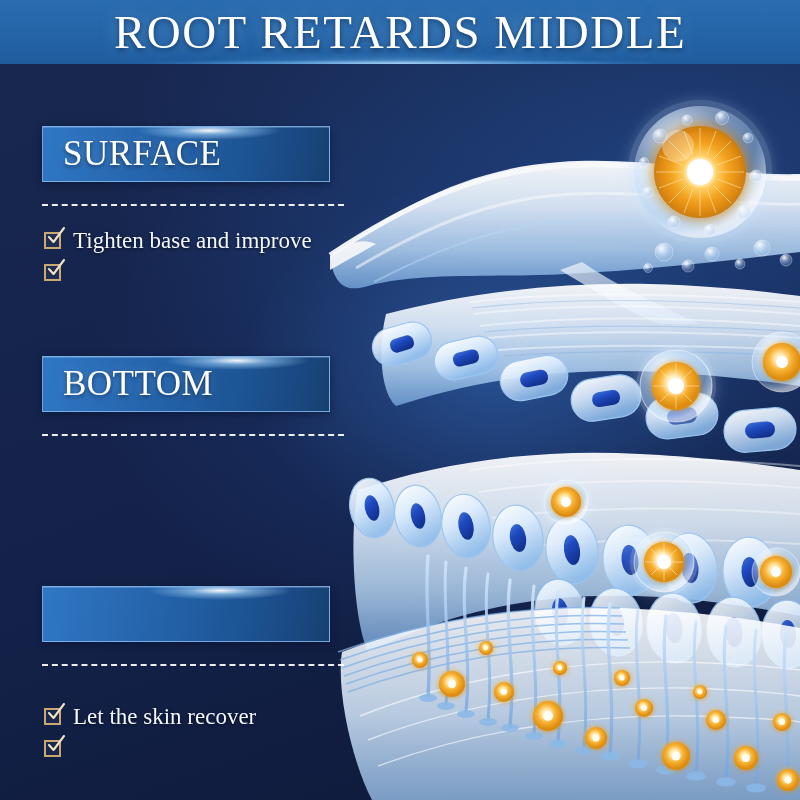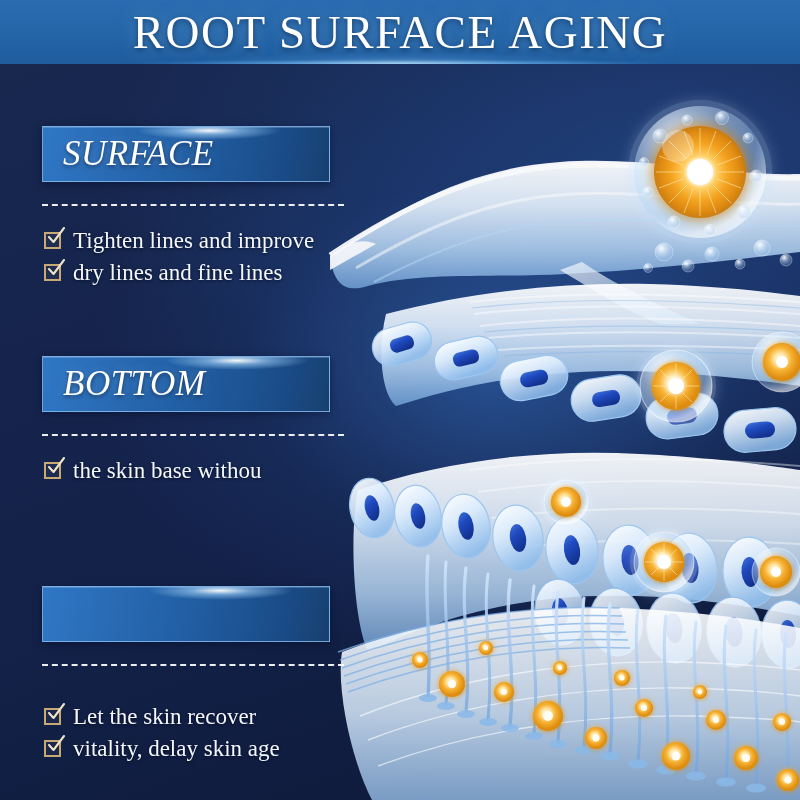--- a/index.html
+++ b/index.html
@@ -48,21 +48,20 @@
   .left-col{position:absolute;left:0;top:64px;width:400px;height:736px;}
 
   .section{position:absolute;left:0;width:400px;}
 
   .label-box{
     position:absolute;left:42px;width:286px;height:54px;
     border:1px solid rgba(150,195,245,.75);
     background:linear-gradient(100deg,#2f77c4 0%,#2a6cb6 22%,#2361a7 45%,#1d5595 68%,#1a4a85 85%,#17406f 100%);
     box-shadow:0 2px 8px rgba(0,12,36,.45), inset 0 1px 0 rgba(190,225,255,.25);
     overflow:hidden;
-    font-style:italic;
   }
   .label-box .boxglow{
     position:absolute;top:-12px;left:58%;width:200px;height:26px;
     transform:translateX(-50%);
     background:radial-gradient(ellipse 100px 13px at 50% 60%, rgba(255,255,255,.95) 0%, rgba(175,220,255,.55) 30%, rgba(90,170,240,0) 72%);
     filter:blur(.6px);
   }
   .label-box .boxtext{
     position:absolute;left:20px;top:0;height:54px;display:flex;align-items:center;
     color:#ffffff;font-size:35px;letter-spacing:.5px;white-space:nowrap;
@@ -531,70 +530,60 @@
               <circle r="2.2" fill="#fffdf4"></circle>
             </g>
         </g>
 
       </g>
     </svg>
   </div>
 
   <div class="header-band">
     <div class="header-sheen"></div>
-    <div class="header-title">ROOT SURFACE AGING</div>
+    <div class="header-title">ROOT RETARDS MIDDLE</div>
     <div class="header-glow"></div>
   </div>
 
   <div class="left-col">
 
     <div class="section" style="top:62px;">
       <div class="label-box" style="top:0;">
         <div class="boxglow"></div>
         <div class="boxtext">SURFACE</div>
       </div>
       <div class="divider" style="top:78px;"></div>
       <div class="bullets" style="top:100px;">
         <div class="bullet">
           <span class="chk">
             <span class="bx"></span>
             <svg class="tick" viewBox="0 0 20 20">
                 <path d="M3 10 L7.5 15 L18 1" fill="none" stroke="#efe3c6" stroke-width="2.1" stroke-linecap="round" stroke-linejoin="round"></path>
               </svg>
           </span>
-          <span class="bullet-text">Tighten lines and improve</span>
+          <span class="bullet-text">Tighten base and improve</span>
         </div>
         <div class="bullet">
           <span class="chk">
             <span class="bx"></span>
             <svg class="tick" viewBox="0 0 20 20">
                 <path d="M3 10 L7.5 15 L18 1" fill="none" stroke="#efe3c6" stroke-width="2.1" stroke-linecap="round" stroke-linejoin="round"></path>
               </svg>
           </span>
-          <span class="bullet-text">dry lines and fine lines</span>
         </div>
       </div>
     </div>
 
     <div class="section" style="top:292px;">
       <div class="label-box" style="top:0;">
         <div class="boxglow" style="left:68%;"></div>
         <div class="boxtext">BOTTOM</div>
       </div>
       <div class="divider" style="top:78px;"></div>
       <div class="bullets" style="top:100px;">
-        <div class="bullet">
-          <span class="chk">
-            <span class="bx"></span>
-            <svg class="tick" viewBox="0 0 20 20">
-                <path d="M3 10 L7.5 15 L18 1" fill="none" stroke="#efe3c6" stroke-width="2.1" stroke-linecap="round" stroke-linejoin="round"></path>
-              </svg>
-          </span>
-          <span class="bullet-text">the skin base withou</span>
-        </div>
       </div>
     </div>
 
     <div class="section" style="top:522px;">
       <div class="label-box" style="top:0;">
         <div class="boxglow" style="left:62%;"></div>
       </div>
       <div class="divider" style="top:78px;"></div>
       <div class="bullets" style="top:116px;">
         <div class="bullet">
@@ -606,19 +595,18 @@
           </span>
           <span class="bullet-text">Let the skin recover</span>
         </div>
         <div class="bullet">
           <span class="chk">
             <span class="bx"></span>
             <svg class="tick" viewBox="0 0 20 20">
                 <path d="M3 10 L7.5 15 L18 1" fill="none" stroke="#efe3c6" stroke-width="2.1" stroke-linecap="round" stroke-linejoin="round"></path>
               </svg>
           </span>
-          <span class="bullet-text">vitality, delay skin age</span>
         </div>
       </div>
     </div>
 
   </div>
 </div>
 
 </body></html>

